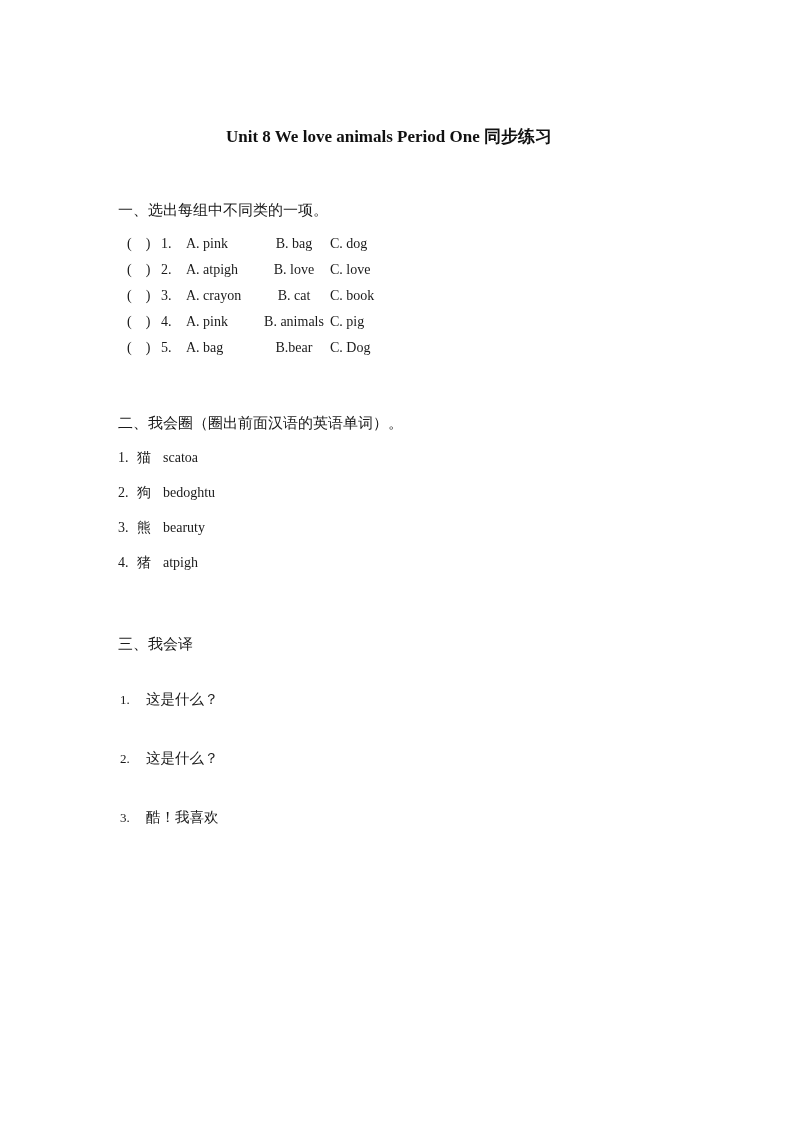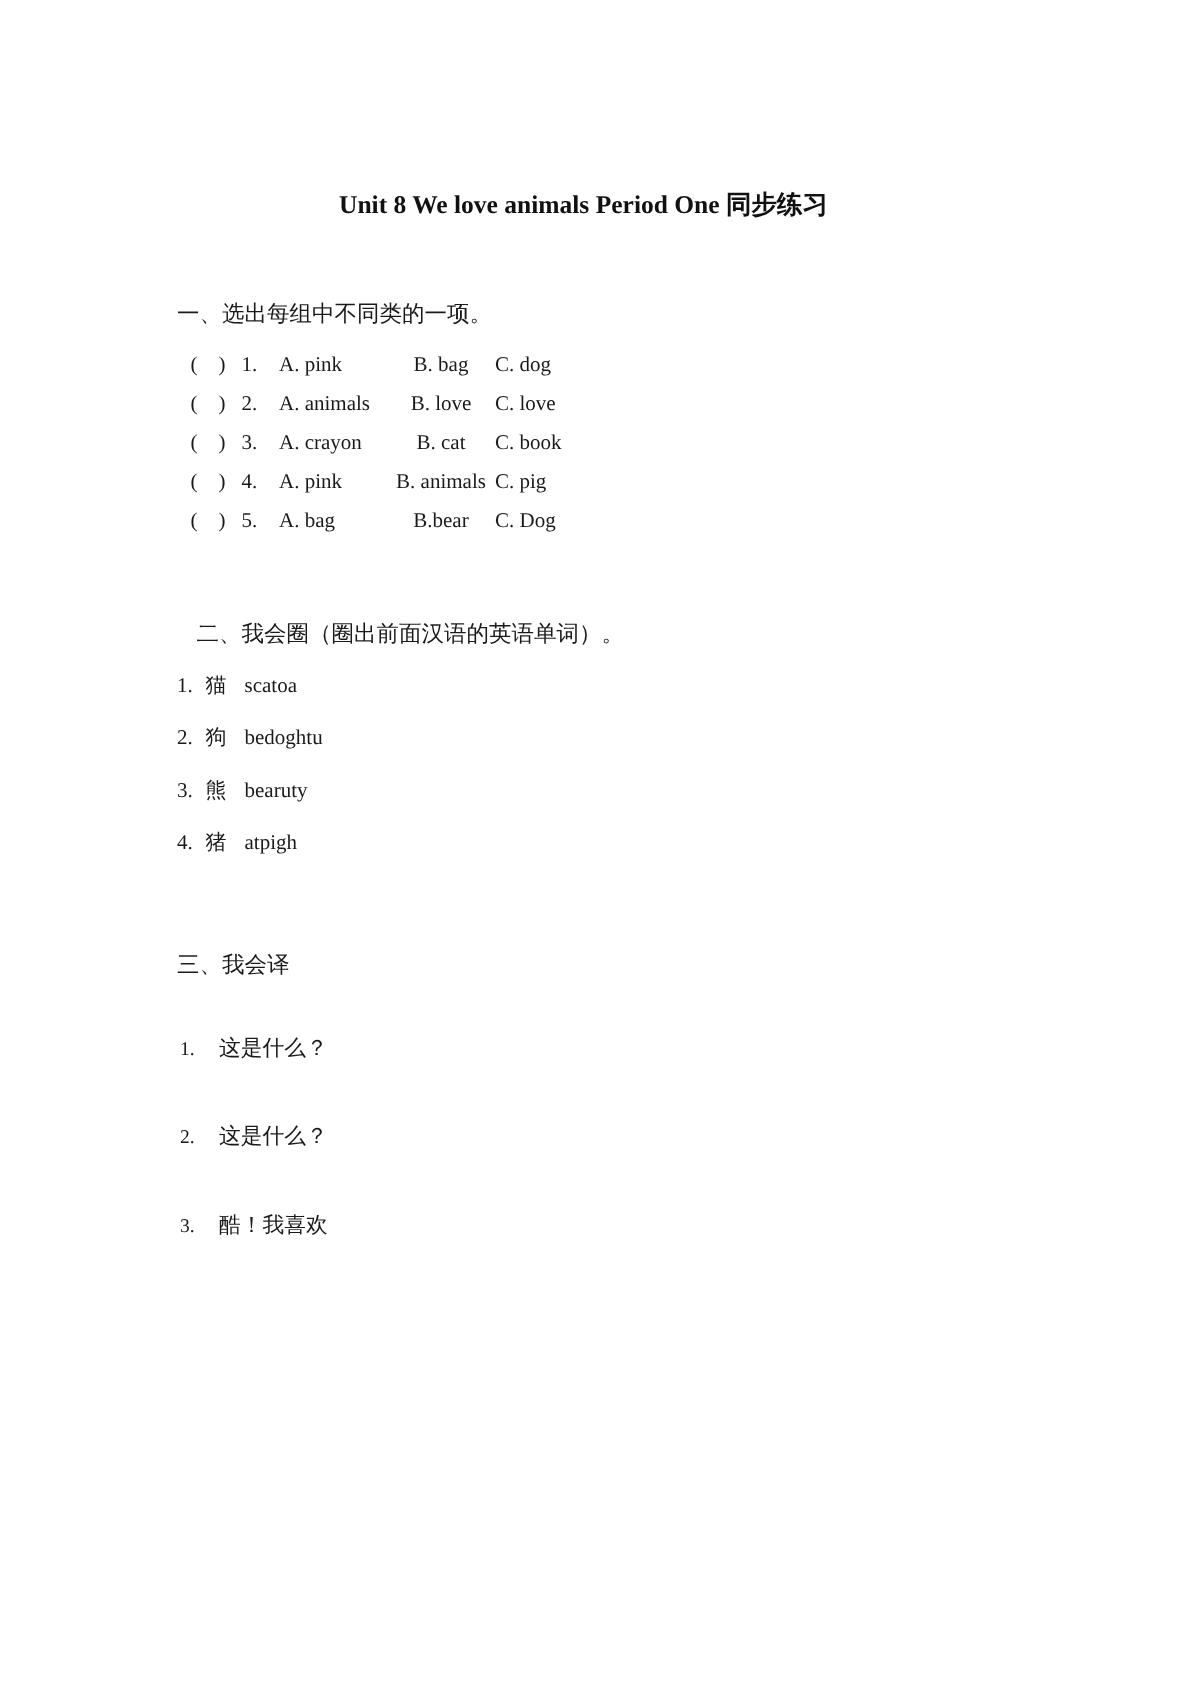--- a/index.html
+++ b/index.html
@@ -29,21 +29,21 @@
     color: #111111;
   }
   .sec-head {
     position: absolute;
     left: 118px;
     font-size: 15px;
     line-height: 18px;
     white-space: pre;
   }
   .sec1-head { top: 201px; }
-  .sec2-head { top: 414px; margin-left: 13px; }
+  .sec2-head { top: 414px; }
   .sec3-head { top: 635px; }
 
   
   .mc-list {
     position: absolute;
     top: 231px;
     left: 127px;
     font-size: 14px;
   }
   .mc-row {
@@ -107,21 +107,21 @@
     <div class="mc-row">
       <span class="paren">(　)</span>
       <span class="num">1.</span>
       <span class="optA">A. pink</span>
       <span class="optB">B. bag</span>
       <span class="optC">C. dog</span>
     </div>
     <div class="mc-row">
       <span class="paren">(　)</span>
       <span class="num">2.</span>
-      <span class="optA">A. animals</span>
+      <span class="optA">A. atpigh</span>
       <span class="optB">B. love</span>
       <span class="optC">C. love</span>
     </div>
     <div class="mc-row">
       <span class="paren">(　)</span>
       <span class="num">3.</span>
       <span class="optA">A. crayon</span>
       <span class="optB">B. cat</span>
       <span class="optC">C. book</span>
     </div>

